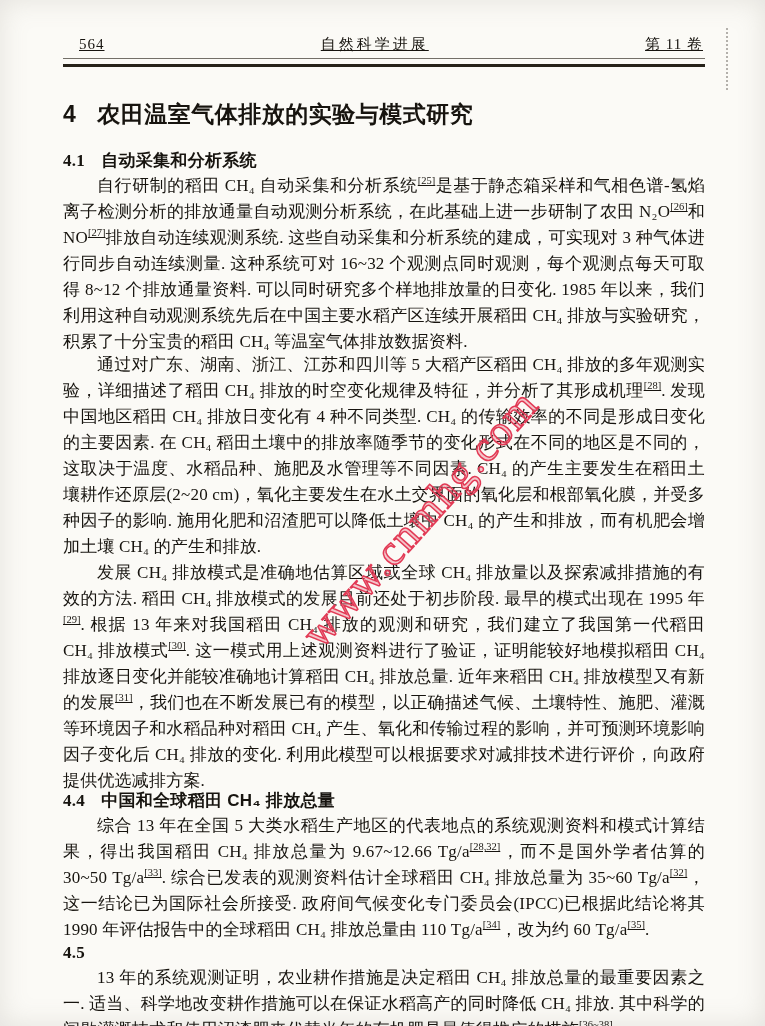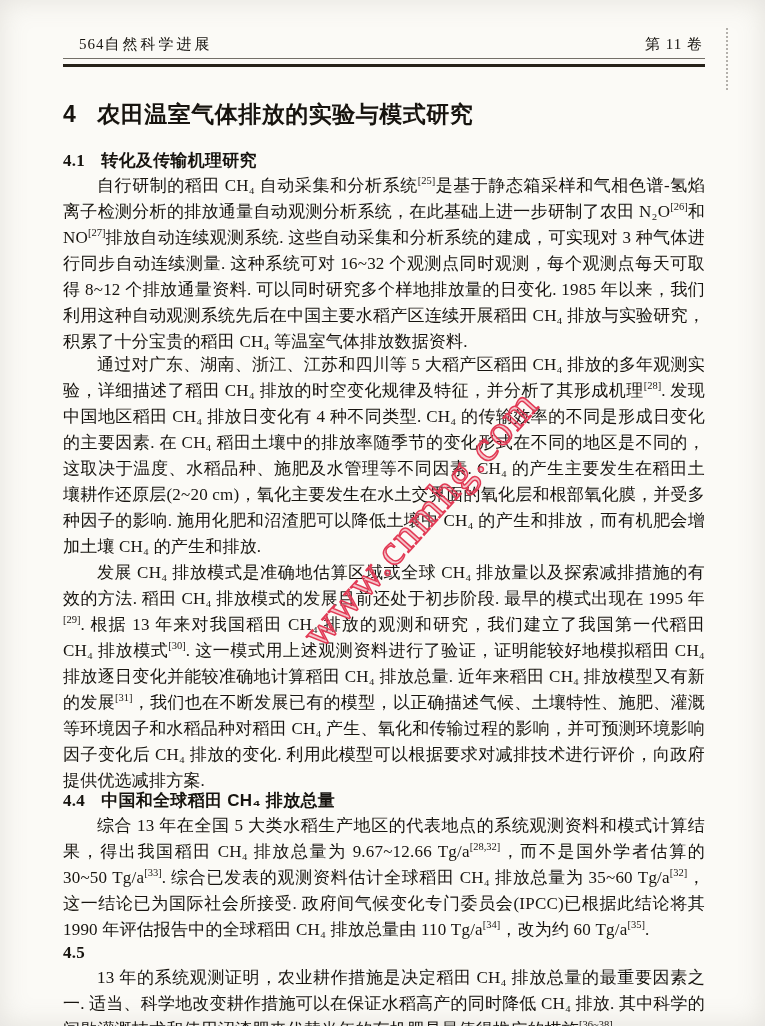--- a/index.html
+++ b/index.html
@@ -10,24 +10,24 @@
     background:#fbfaf6;
     overflow:hidden;
     font-family:"Liberation Serif","DejaVu Serif",serif;
     color:#17140f;
     box-shadow:inset 0 0 28px rgba(120,115,105,.18);
   }
   
   .running-head{
     position:absolute;top:34px;left:63px;width:642px;
     display:flex;align-items:baseline;
-    font-size:15px;line-height:20px;
+    font-size:15px;line-height:20px;text-decoration:underline;
   }
   .rh-page{padding-left:16px;letter-spacing:1px;}
-  .rh-title{flex:1;text-align:left;letter-spacing:3px;}
+  .rh-title{flex:1;text-align:center;letter-spacing:3px;}
   .rh-vol{letter-spacing:1px;padding-right:2px;}
   .head-rule{
     position:absolute;top:58px;left:63px;width:642px;height:5px;
     border-top:1px solid rgba(70,64,56,.75);
     border-bottom:3px solid #262219;
   }
   .scan-artifact{
     position:absolute;left:726px;top:28px;height:62px;width:0;
     border-left:2px dotted #8d8a84;opacity:.65;
   }
@@ -46,21 +46,21 @@
     font-size:17px;font-weight:bold;line-height:23px;display:flex;
     letter-spacing:.3px;
   }
   .sub h2 .num{margin-right:16px;font-family:"Liberation Serif","DejaVu Serif",serif;}
   .sub p{
     margin:1px 0 0 0;
     font-size:17px;line-height:26px;
     text-align:justify;text-indent:2em;
     letter-spacing:.2px;
   }
-  sup{font-size:10.5px;line-height:0;letter-spacing:0;}
+  sup{font-size:10.5px;line-height:0;letter-spacing:0;text-decoration:underline;}
   
   .watermark{
     position:absolute;left:420px;top:518px;
     transform:translate(-50%,-50%) rotate(-48deg);
     transform-origin:center;
     font-family:"Liberation Serif","DejaVu Serif",serif;
     font-size:43px;letter-spacing:2px;white-space:nowrap;
     color:rgba(226,58,85,.28);
     pointer-events:none;
   }
@@ -79,21 +79,21 @@
   <div class="scan-artifact"></div>
 
   <h1 class="sec-title">
     <span class="num">4</span>
     <span>农田温室气体排放的实验与模式研究</span>
   </h1>
 
   <section class="sub" style="top:149px">
     <h2>
       <span class="num">4.1</span>
-      <span>转化及传输机理研究</span>
+      <span>自动采集和分析系统</span>
     </h2>
     <p>自行研制的稻田 CH₄ 自动采集和分析系统<sup>[25]</sup>是基于静态箱采样和气相色谱-氢焰离子检测分析的排放通量自动观测分析系统，在此基础上进一步研制了农田 N₂O<sup>[26]</sup>和 NO<sup>[27]</sup>排放自动连续观测系统. 这些自动采集和分析系统的建成，可实现对 3 种气体进行同步自动连续测量. 这种系统可对 16~32 个观测点同时观测，每个观测点每天可取得 8~12 个排放通量资料. 可以同时研究多个样地排放量的日变化. 1985 年以来，我们利用这种自动观测系统先后在中国主要水稻产区连续开展稻田 CH₄ 排放与实验研究，积累了十分宝贵的稻田 CH₄ 等温室气体排放数据资料.</p>
   </section>
 
   <section class="sub" style="top:351px">
     <p>通过对广东、湖南、浙江、江苏和四川等 5 大稻产区稻田 CH₄ 排放的多年观测实验，详细描述了稻田 CH₄ 排放的时空变化规律及特征，并分析了其形成机理<sup>[28]</sup>. 发现中国地区稻田 CH₄ 排放日变化有 4 种不同类型. CH₄ 的传输效率的不同是形成日变化的主要因素. 在 CH₄ 稻田土壤中的排放率随季节的变化形式在不同的地区是不同的，这取决于温度、水稻品种、施肥及水管理等不同因素. CH₄ 的产生主要发生在稻田土壤耕作还原层(2~20 cm)，氧化主要发生在水土交界面的氧化层和根部氧化膜，并受多种因子的影响. 施用化肥和沼渣肥可以降低土壤中 CH₄ 的产生和排放，而有机肥会增加土壤 CH₄ 的产生和排放.</p>
   </section>
 
   <section class="sub" style="top:559px">
     <p>发展 CH₄ 排放模式是准确地估算区域或全球 CH₄ 排放量以及探索减排措施的有效的方法. 稻田 CH₄ 排放模式的发展目前还处于初步阶段. 最早的模式出现在 1995 年<sup>[29]</sup>. 根据 13 年来对我国稻田 CH₄ 排放的观测和研究，我们建立了我国第一代稻田 CH₄ 排放模式<sup>[30]</sup>. 这一模式用上述观测资料进行了验证，证明能较好地模拟稻田 CH₄ 排放逐日变化并能较准确地计算稻田 CH₄ 排放总量. 近年来稻田 CH₄ 排放模型又有新的发展<sup>[31]</sup>，我们也在不断发展已有的模型，以正确描述气候、土壤特性、施肥、灌溉等环境因子和水稻品种对稻田 CH₄ 产生、氧化和传输过程的影响，并可预测环境影响因子变化后 CH₄ 排放的变化. 利用此模型可以根据要求对减排技术进行评价，向政府提供优选减排方案.</p>

